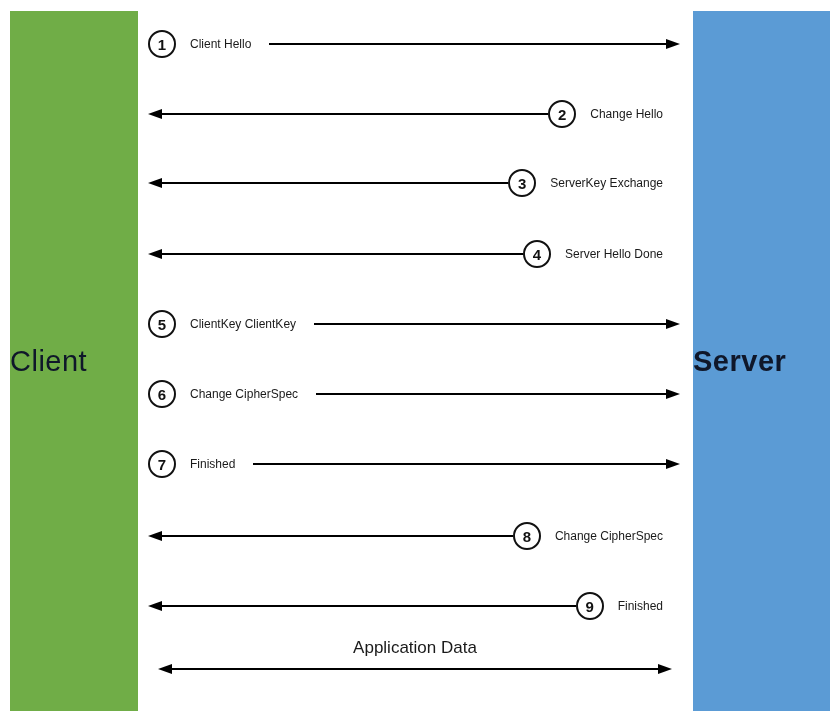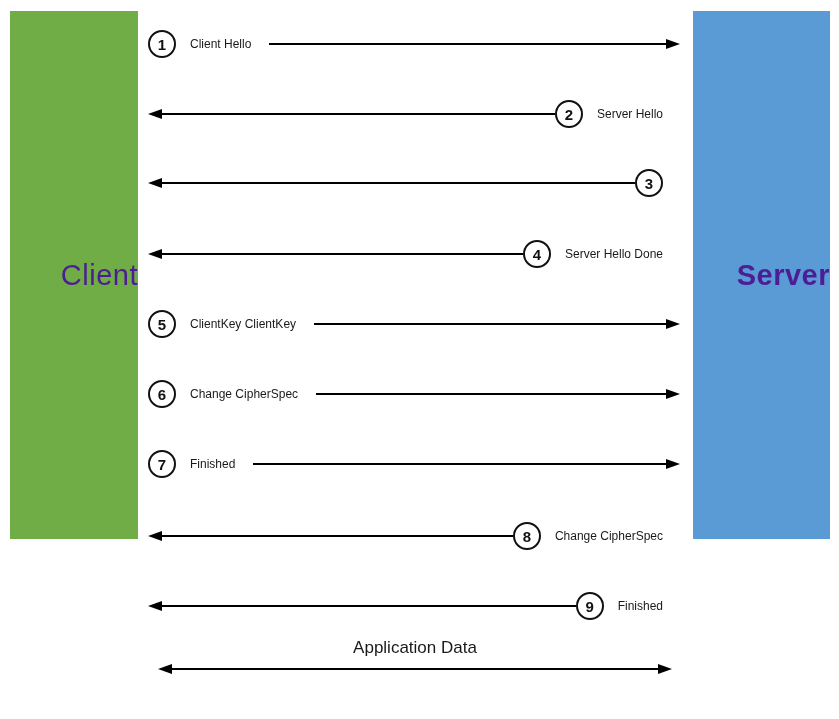--- a/index.html
+++ b/index.html
@@ -12,26 +12,26 @@
   .canvas {
     position: relative;
     width: 839px;
     height: 719px;
     background: #ffffff;
     overflow: hidden;
   }
   .actor-box {
     position: absolute;
     top: 11px;
-    height: 528px;
-    display: flex;
-    align-items: center;
-    justify-content: flex-end;
+    height: 700px;
+    display: flex;
+    align-items: center;
+    justify-content: flex-start;
     font-size: 29px;
-    color: #4c1d95;
+    color: #0f172a;
     letter-spacing: 0.5px;
   }
   .client-box { left: 10px;  width: 128px; background: #70AD47; }
   .server-box { left: 693px; width: 137px; background: #5B9BD5; font-weight: bold; }
 
   .middle {
     position: absolute;
     left: 138px;
     top: 0;
     width: 555px;  
@@ -144,29 +144,30 @@
           <span class="head-right"></span>
         </span>
     </div>
 
     <div class="row left" style="top:79px">
       <span class="arrow">
           <span class="head-left"></span>
           <span class="shaft"></span>
         </span>
       <span class="circle">2</span>
-      <span class="msg-label">Server Hello</span>
+      <span class="msg-label">Change Hello</span>
     </div>
 
     <div class="row left" style="top:148px">
       <span class="arrow">
           <span class="head-left"></span>
           <span class="shaft"></span>
         </span>
       <span class="circle">3</span>
+      <span class="msg-label">ServerKey Exchange</span>
     </div>
 
     <div class="row left" style="top:219px">
       <span class="arrow">
           <span class="head-left"></span>
           <span class="shaft"></span>
         </span>
       <span class="circle">4</span>
       <span class="msg-label">Server Hello Done</span>
     </div>

